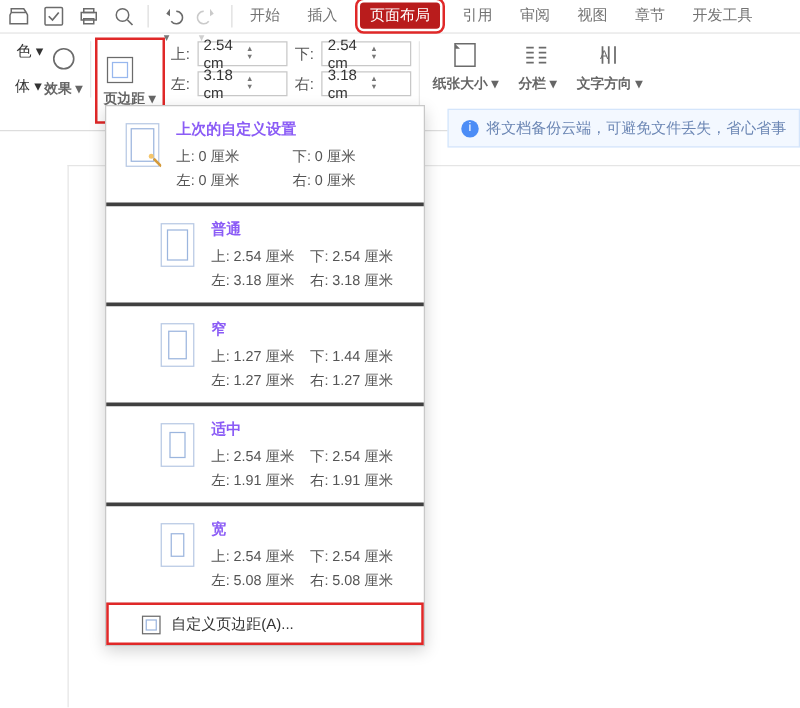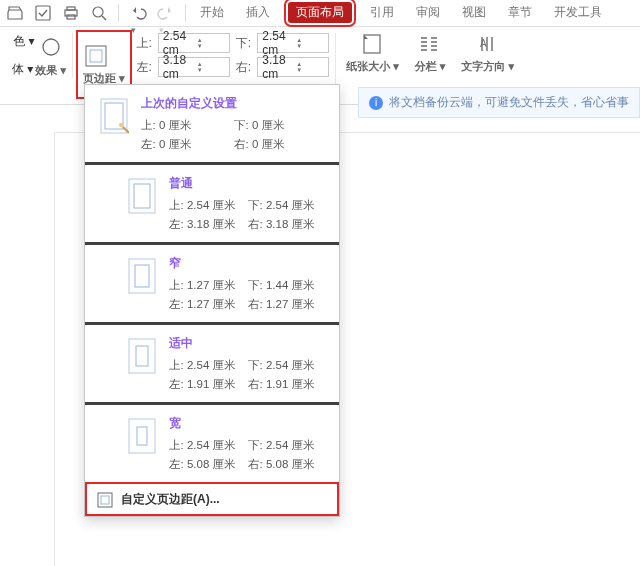--- a/index.html
+++ b/index.html
@@ -37,21 +37,21 @@
 
   .doc-area { position: absolute; left: 54px; top: 132px; right: 0; bottom: 0; background: #fff; border: 1px solid #e5e5e5; border-right: none; border-bottom: none; }
 
   .menu-pop { position: absolute; left: 84px; top: 84px; width: 256px; background: #fff; border: 1px solid #c8c8c8; box-shadow: 0 4px 12px rgba(0,0,0,.18); }
   .menu-item { display: flex; gap: 10px; padding: 10px 12px; cursor: pointer; }
   .menu-item + .menu-item { border-top: 3px solid #404040; padding-left: 40px; }
   .mi-icon { width: 34px; height: 42px; display: flex; align-items: center; justify-content: center; flex-shrink: 0; }
   .mi-body { flex: 1; }
   .mi-title { font-weight: 600; color: #8b5cf6; margin-bottom: 6px; }
   .mi-grid { display: grid; grid-template-columns: 1fr 1fr; gap: 4px 0; font-size: 11.5px; color: #555; }
-  .menu-footer { border-top: 1px solid #ddd; padding: 8px 12px; display: flex; align-items: center; gap: 8px; outline: 2px solid #e02828; outline-offset: -2px; cursor: pointer; font-weight: bold; }
+  .menu-footer { border-top: 1px solid #ddd; padding: 8px 28px; display: flex; align-items: center; gap: 8px; outline: 2px solid #e02828; outline-offset: -2px; cursor: pointer; }
   .mf-icon { width: 16px; height: 16px; }
 
   svg { display: block; }
 </style>
 </head>
 <body>
 
 <div class="top-toolbar">
   <span class="tb-icon">
       <svg viewBox="0 0 18 18">

